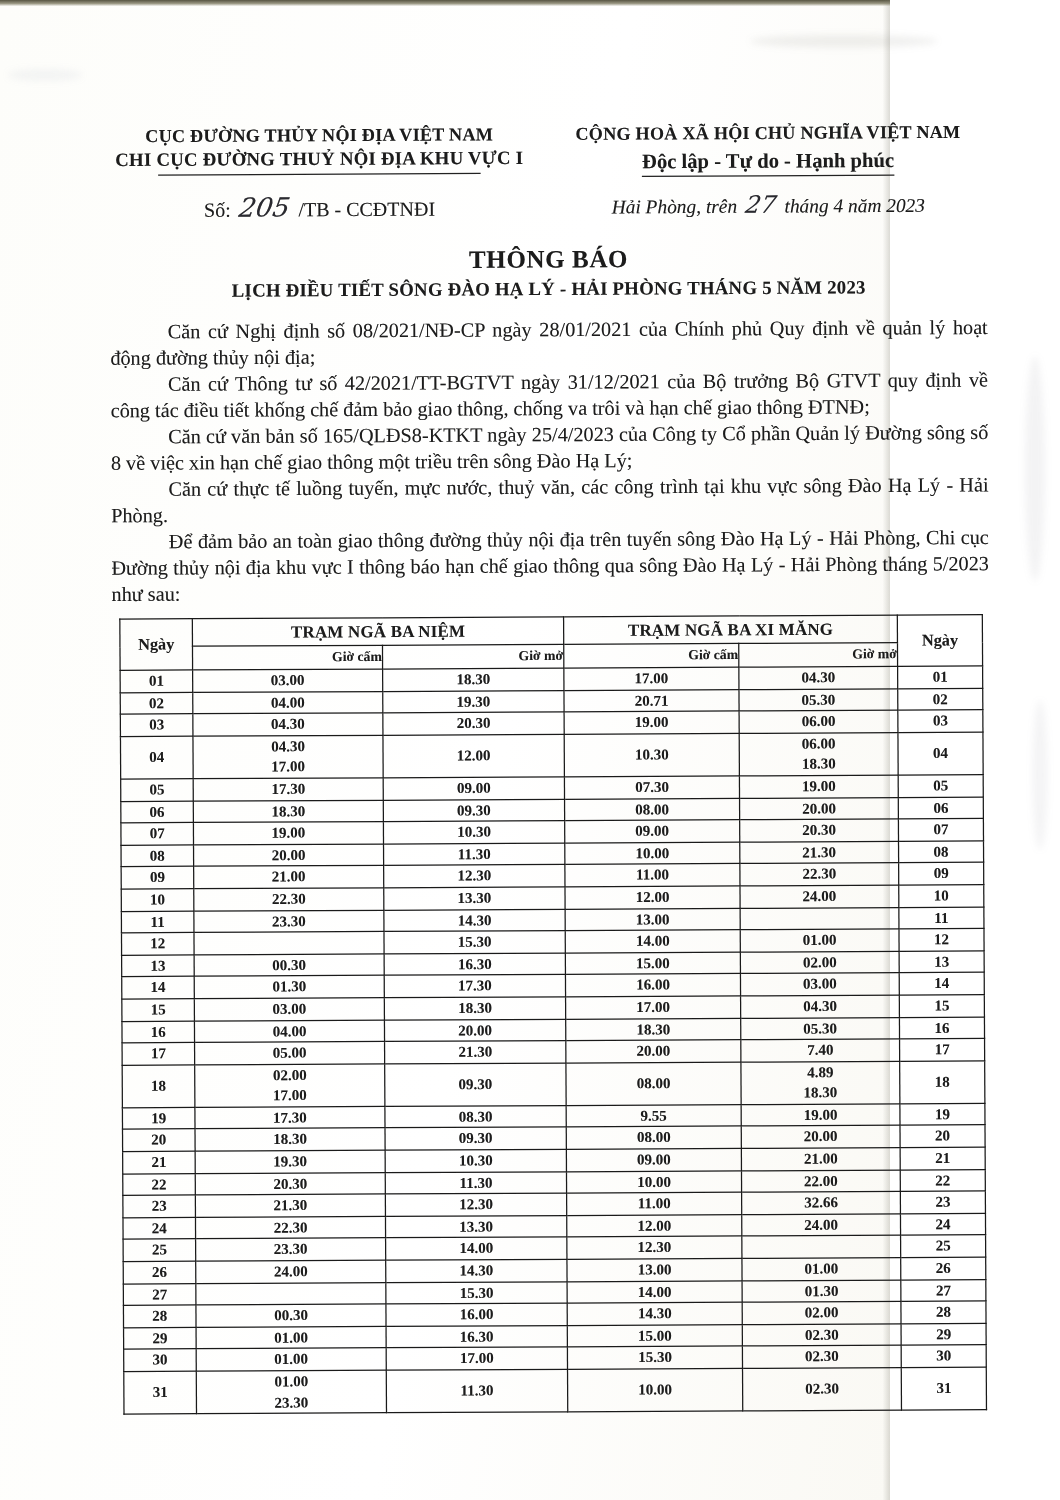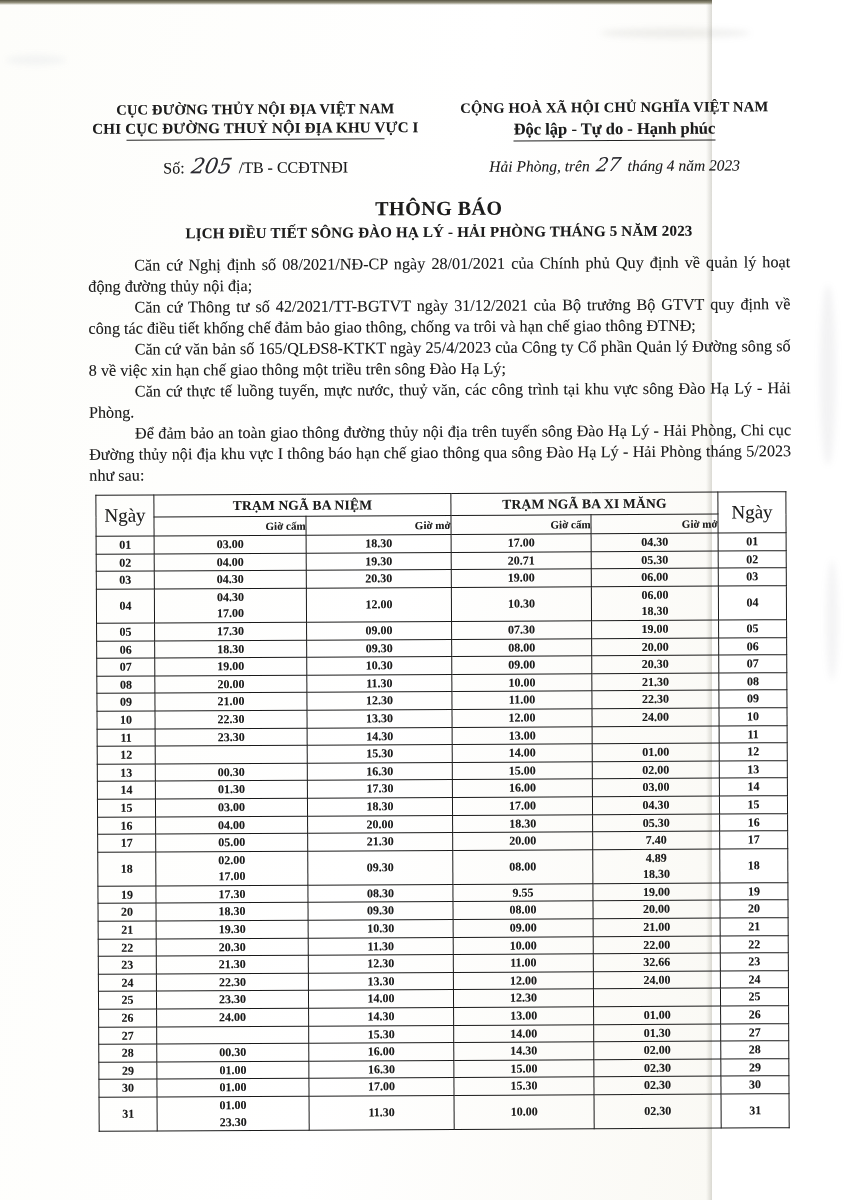--- a/index.html
+++ b/index.html
@@ -75,21 +75,21 @@
     margin: 8px 0 0 6px;
     width: 690px;
     border-collapse: collapse;
     table-layout: fixed;
   }
   .schedule th, .schedule td {
     border: 1px solid #1a1a1a;
     text-align: center; vertical-align: middle;
     padding: 0;
   }
-  .schedule th.day-head { font-size: 19px; font-weight: normal; }
+  .schedule th.day-head { font-size: 13px; font-weight: bold; }
   .schedule th.station   { font-size: 13.5px; font-weight: bold; height: 22px; letter-spacing: 0.2px; }
   .schedule th.sub       { font-size: 11px;   font-weight: bold; height: 19px; text-align: right; }
   .schedule td {
     font-size: 12px; font-weight: bold;
     height: 17px; line-height: 16.6px;
     white-space: pre-line;
   }
   .schedule { border: 1.5px solid #111; }
 </style>
 </head>

